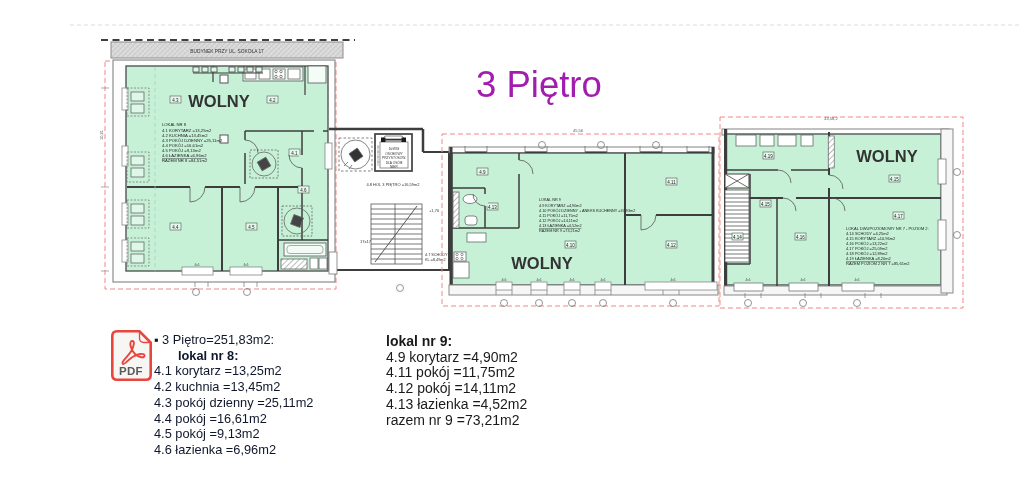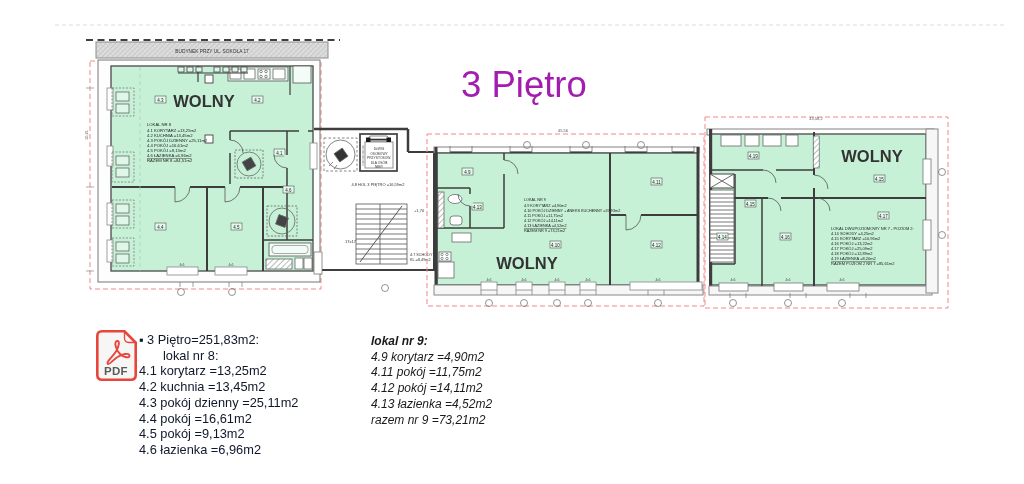--- a/index.html
+++ b/index.html
@@ -1,17 +1,17 @@
 <!DOCTYPE html>
 <html><head>
 <meta charset="utf-8">
 <style>
 html,body{margin:0;padding:0;background:#fff;}
 *{font-family:"Liberation Sans",sans-serif;}
-#page{position:relative;width:1004px;height:484px;background:#fff;overflow:hidden;}
+#page{position:relative;width:1004px;height:484px;background:#fff;overflow:hidden;margin-left:15px;}
 </style>
 </head>
 <body>
 <div id="page">
 <svg width="1024" height="484" viewBox="0 0 1024 484">
 <defs>
 <pattern id="hatch" width="3.5" height="3.5" patternTransform="rotate(45)" patternUnits="userSpaceOnUse">
 <rect width="3.5" height="3.5" fill="#dedede"></rect>
 <line x1="0" y1="0" x2="0" y2="3.5" stroke="#b2b2b2" stroke-width="0.9"></line>
 <line x1="0" y1="1.75" x2="3.5" y2="1.75" stroke="#c9c9c9" stroke-width="0.5"></line>
@@ -461,29 +461,29 @@
 <path d="M12 34 C9.5 32 17 26.5 20 21.5 C23 16.5 24.2 10.5 21 11 C17.8 11.5 19.5 19.5 24 24 C27.5 27.5 34 28.5 33.5 25.5 C33 22.5 26.5 24 21.5 27 C17 29.7 13.5 35 12 34 Z" fill="none" stroke="#e8453c" stroke-width="1.9"></path>
 <text x="20" y="44.5" font-size="11.5" font-weight="bold" fill="#5a5a5a" text-anchor="middle" letter-spacing="0.3">PDF</text>
 </svg>
 
 
 <div style="position:absolute;left:461px;top:64px;font-size:36.5px;color:#a21caf;">3 Piętro</div>
 
 
 <div style="position:absolute;left:139px;top:332px;font-size:12.8px;color:#0f172a;line-height:15.7px;">
 <div>▪ 3 Piętro=251,83m2:</div>
-<div style="font-weight:normal;padding-left:24px;">lokal nr 8:</div>
+<div style="font-weight:bold;padding-left:24px;">lokal nr 8:</div>
 <div>4.1 korytarz =13,25m2</div>
 <div>4.2 kuchnia =13,45m2</div>
 <div>4.3 pokój dzienny =25,11m2</div>
 <div>4.4 pokój =16,61m2</div>
 <div>4.5 pokój =9,13m2</div>
 <div>4.6 łazienka =6,96m2</div>
 </div>
-<div style="position:absolute;left:371px;top:334px;font-size:12px;color:#1a1a1a;line-height:15.7px;font-style:italic;">
+<div style="position:absolute;left:371px;top:334px;font-size:14px;color:#1a1a1a;line-height:15.7px;">
 <div style="font-weight:bold;">lokal nr 9:</div>
 <div>4.9 korytarz =4,90m2</div>
 <div>4.11 pokój =11,75m2</div>
 <div>4.12 pokój =14,11m2</div>
 <div>4.13 łazienka =4,52m2</div>
 <div>razem nr 9 =73,21m2</div>
 </div>
 </div>
 
 </body></html>

